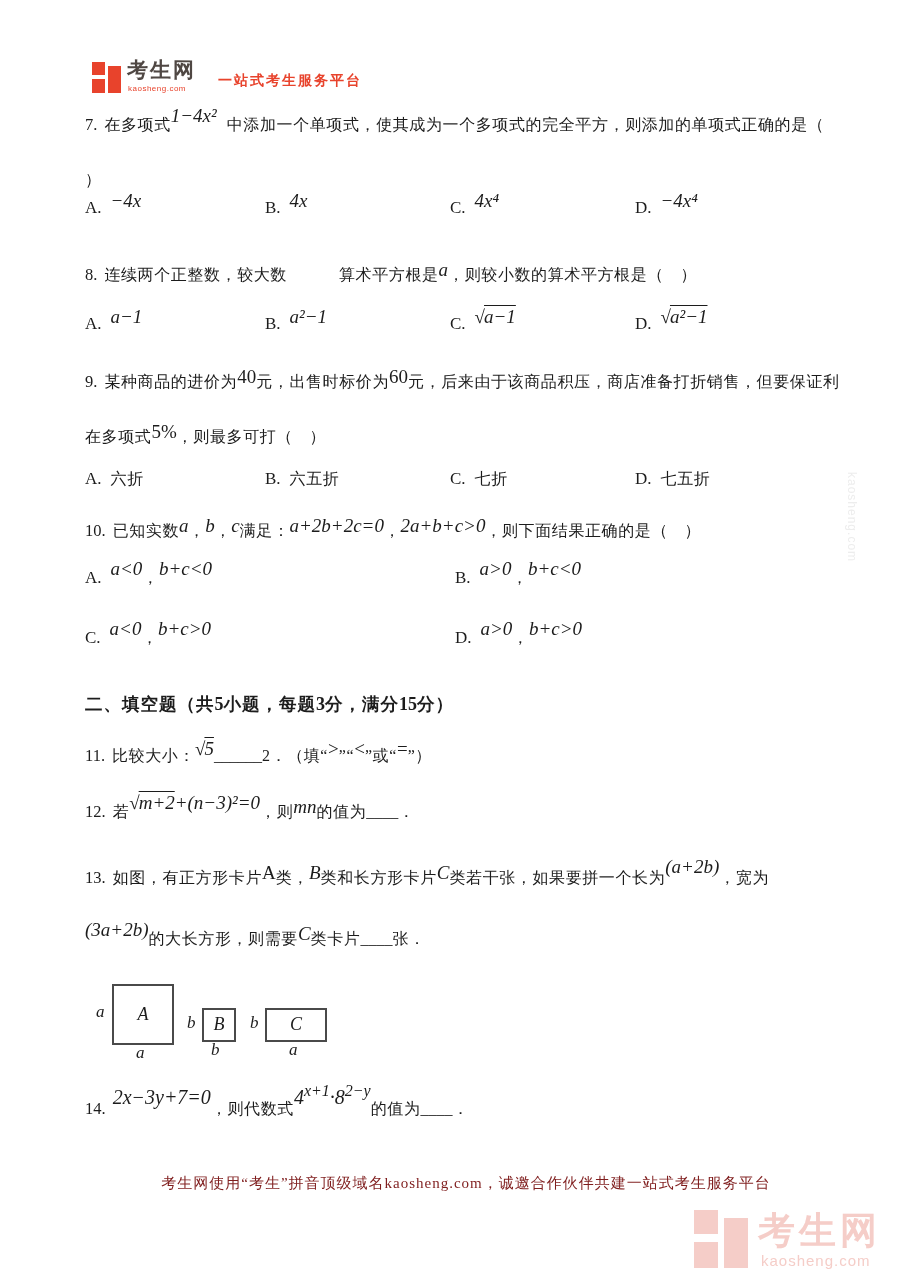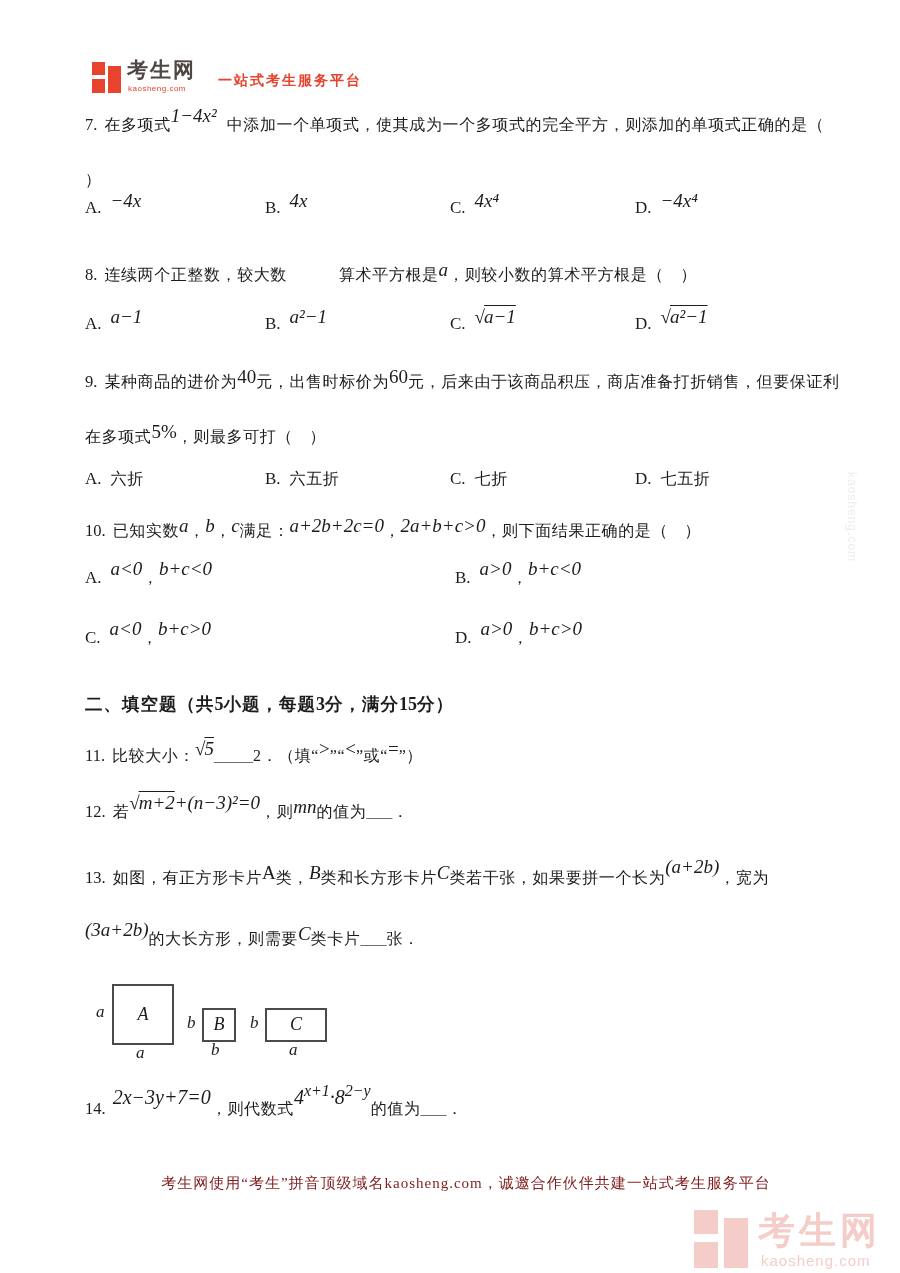--- a/index.html
+++ b/index.html
@@ -26,21 +26,21 @@
   sup{font-size:16px;font-style:italic;}
   .gap{display:inline-block;width:52px;}
   .sp{display:inline-block;width:10px;}
   .optrow{position:absolute;left:0;width:900px;height:40px;padding-left:34px;}
   .opt{position:absolute;white-space:nowrap;}
   .opt .lab{font-size:17px;margin-right:9px;}
   .oa{left:85px;}.ob{left:265px;}.oc{left:450px;}.od{left:635px;}
   .ob2{left:455px;}
   .sec{font-family:"Liberation Sans","DejaVu Sans",sans-serif;font-weight:bold;font-size:17.5px;letter-spacing:1px;}
   .sec .hn{font-family:"Liberation Serif","DejaVu Serif",serif;font-size:18px;letter-spacing:0;}
-  .blank{letter-spacing:0;font-size:13px;}
+  .blank{letter-spacing:0;font-size:16px;}
   
   .logo-mark{position:absolute;left:92px;top:60px;width:30px;height:34px;}
   .blk{position:absolute;background:var(--brand-red);}
   .b1{left:0;top:2px;width:13px;height:13px;}
   .b2{left:0;top:19px;width:13px;height:14px;}
   .b3{left:16px;top:6px;width:13px;height:27px;}
   .logo-name{position:absolute;left:127px;top:56px;font-family:"Liberation Sans","DejaVu Sans",sans-serif;
              font-weight:bold;font-size:21px;letter-spacing:2px;color:var(--logo-text);}
   .logo-domain{position:absolute;left:128px;top:84px;font-family:"Liberation Sans","DejaVu Sans",sans-serif;
                font-size:8px;color:var(--brand-red);letter-spacing:0.5px;}

